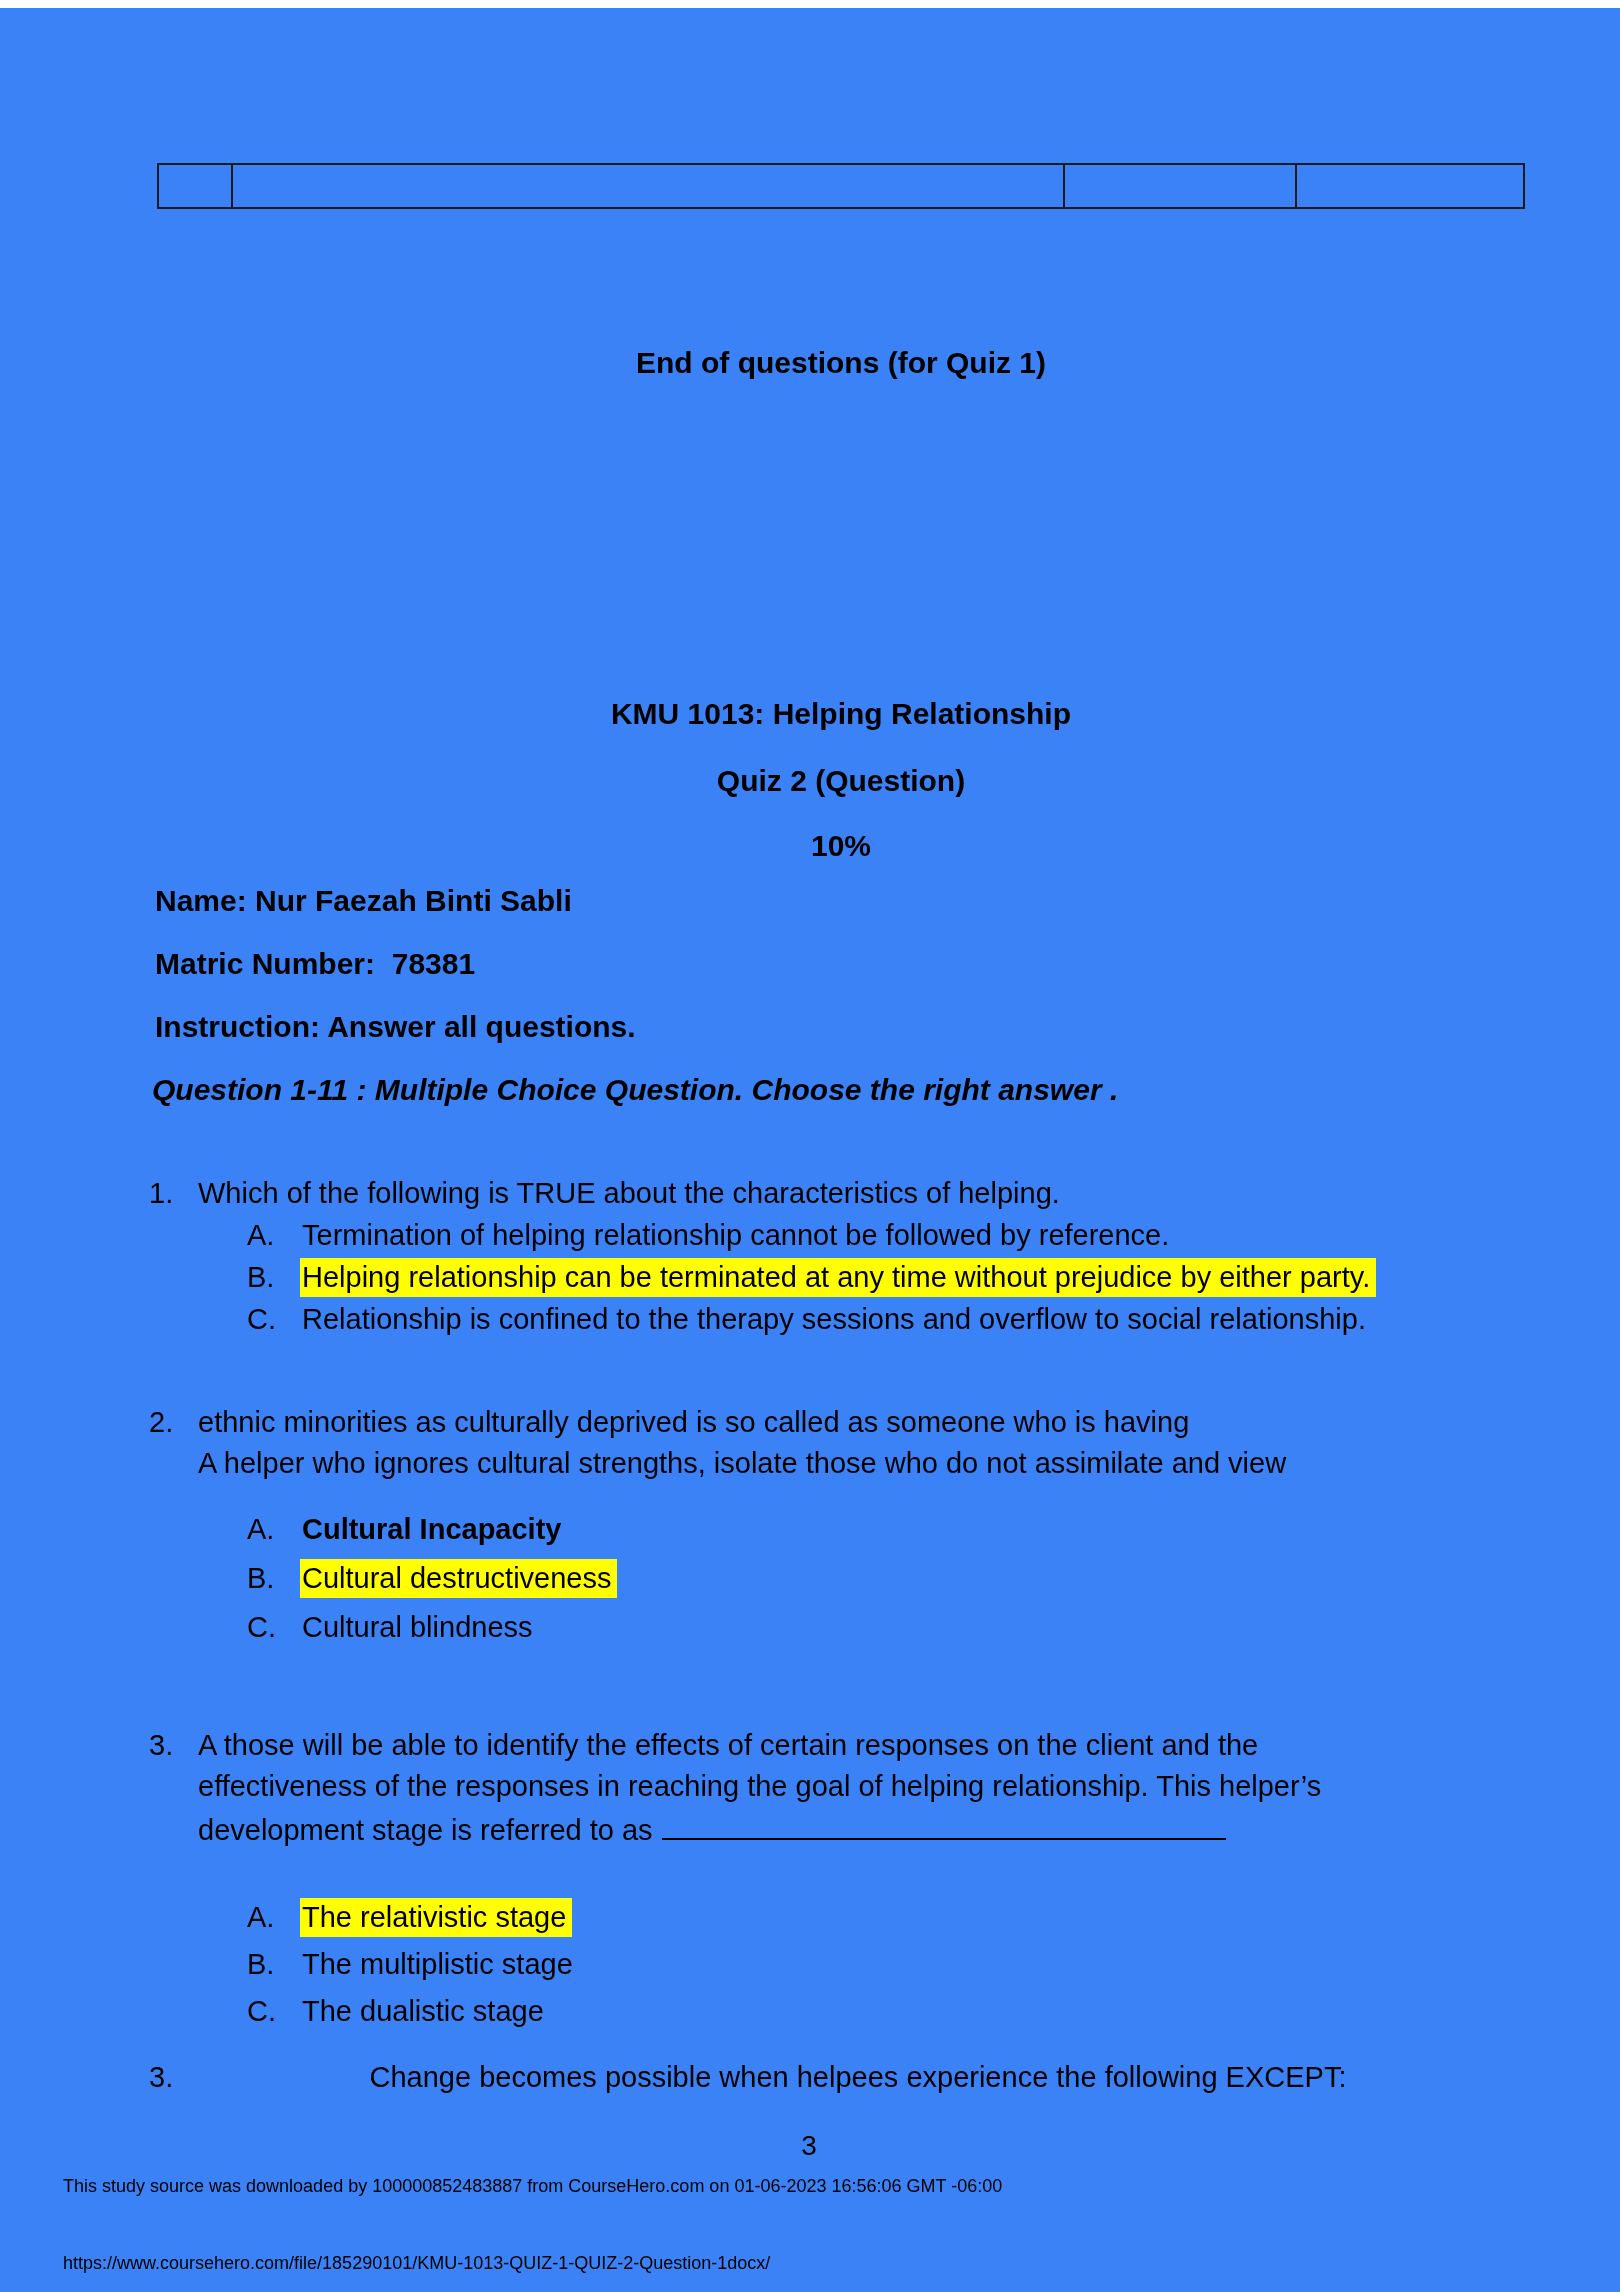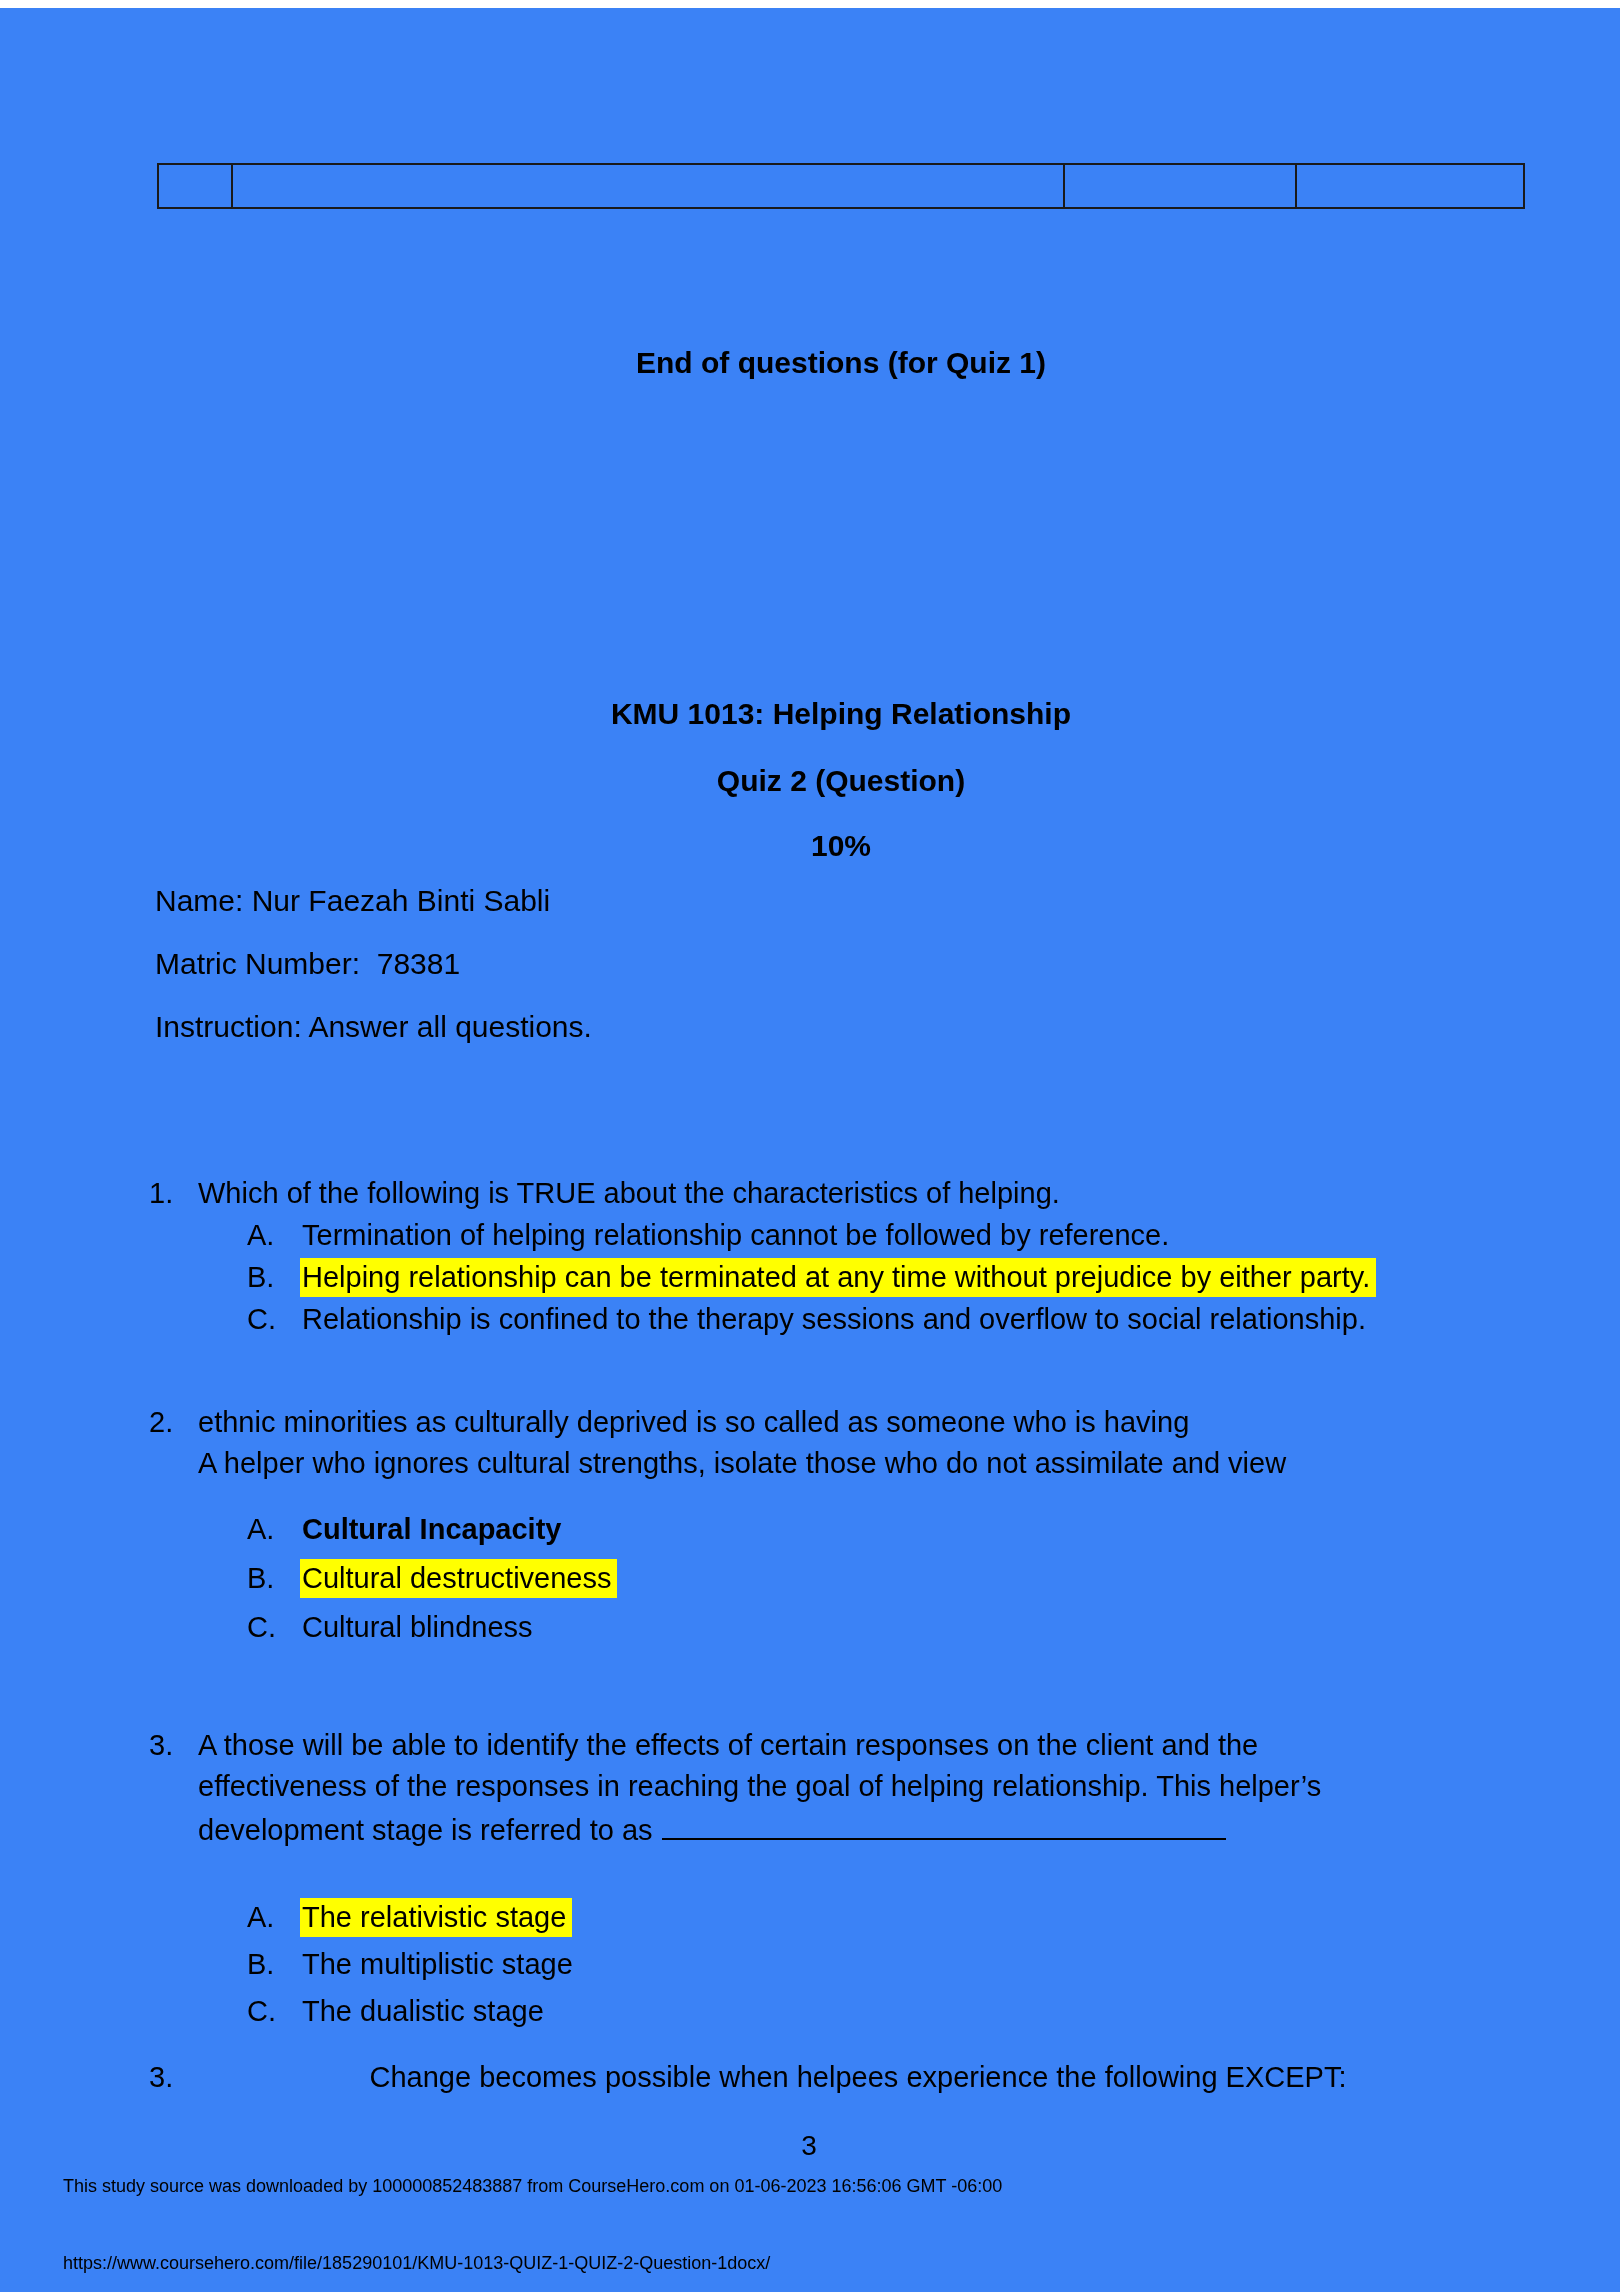--- a/index.html
+++ b/index.html
@@ -34,21 +34,21 @@
     position: absolute;
     left: 157px; width: 1368px;
     text-align: center;
   }
 
   .h-bold { font-weight: bold; font-size: 30px; line-height: 39px; }
 
   .info-line {
     position: absolute;
     left: 155px;
-    font-weight: normal;
+    font-weight: bold;
     font-size: 30px;
     white-space: pre-wrap;
   }
   .mcq-line {
     position: absolute;
     left: 152px;
     font-weight: bold;
     font-style: italic;
     font-size: 30px;
     white-space: pre-wrap;
@@ -126,20 +126,21 @@
 
   <div class="content-center h-bold" style="top:335px;">End of questions (for Quiz 1)</div>
 
   <div class="content-center h-bold" style="top:686px;">KMU 1013: Helping Relationship</div>
   <div class="content-center h-bold" style="top:753px;">Quiz 2 (Question)</div>
   <div class="content-center h-bold" style="top:818px;">10%</div>
 
   <div class="info-line" style="top:876px;">Name: Nur Faezah Binti Sabli</div>
   <div class="info-line" style="top:939px;">Matric Number:  78381</div>
   <div class="info-line" style="top:1002px;">Instruction: Answer all questions.</div>
+  <div class="mcq-line" style="top:1065px;">Question 1-11 : Multiple Choice Question. Choose the right answer .</div>
 
   <div class="q-number" style="top:1165px;">1.</div>
   <div class="q-text" style="top:1165px;">Which of the following is TRUE about the characteristics of helping.</div>
 
   <div class="opt-letter" style="top:1208px;">A.</div>
   <div class="opt-text" style="top:1208px;">Termination of helping relationship cannot be followed by reference.</div>
 
   <div class="opt-letter" style="top:1250px;">B.</div>
   <div class="opt-text" style="top:1250px;"><span class="hl">Helping relationship can be terminated at any time without prejudice by either party.</span></div>
 

